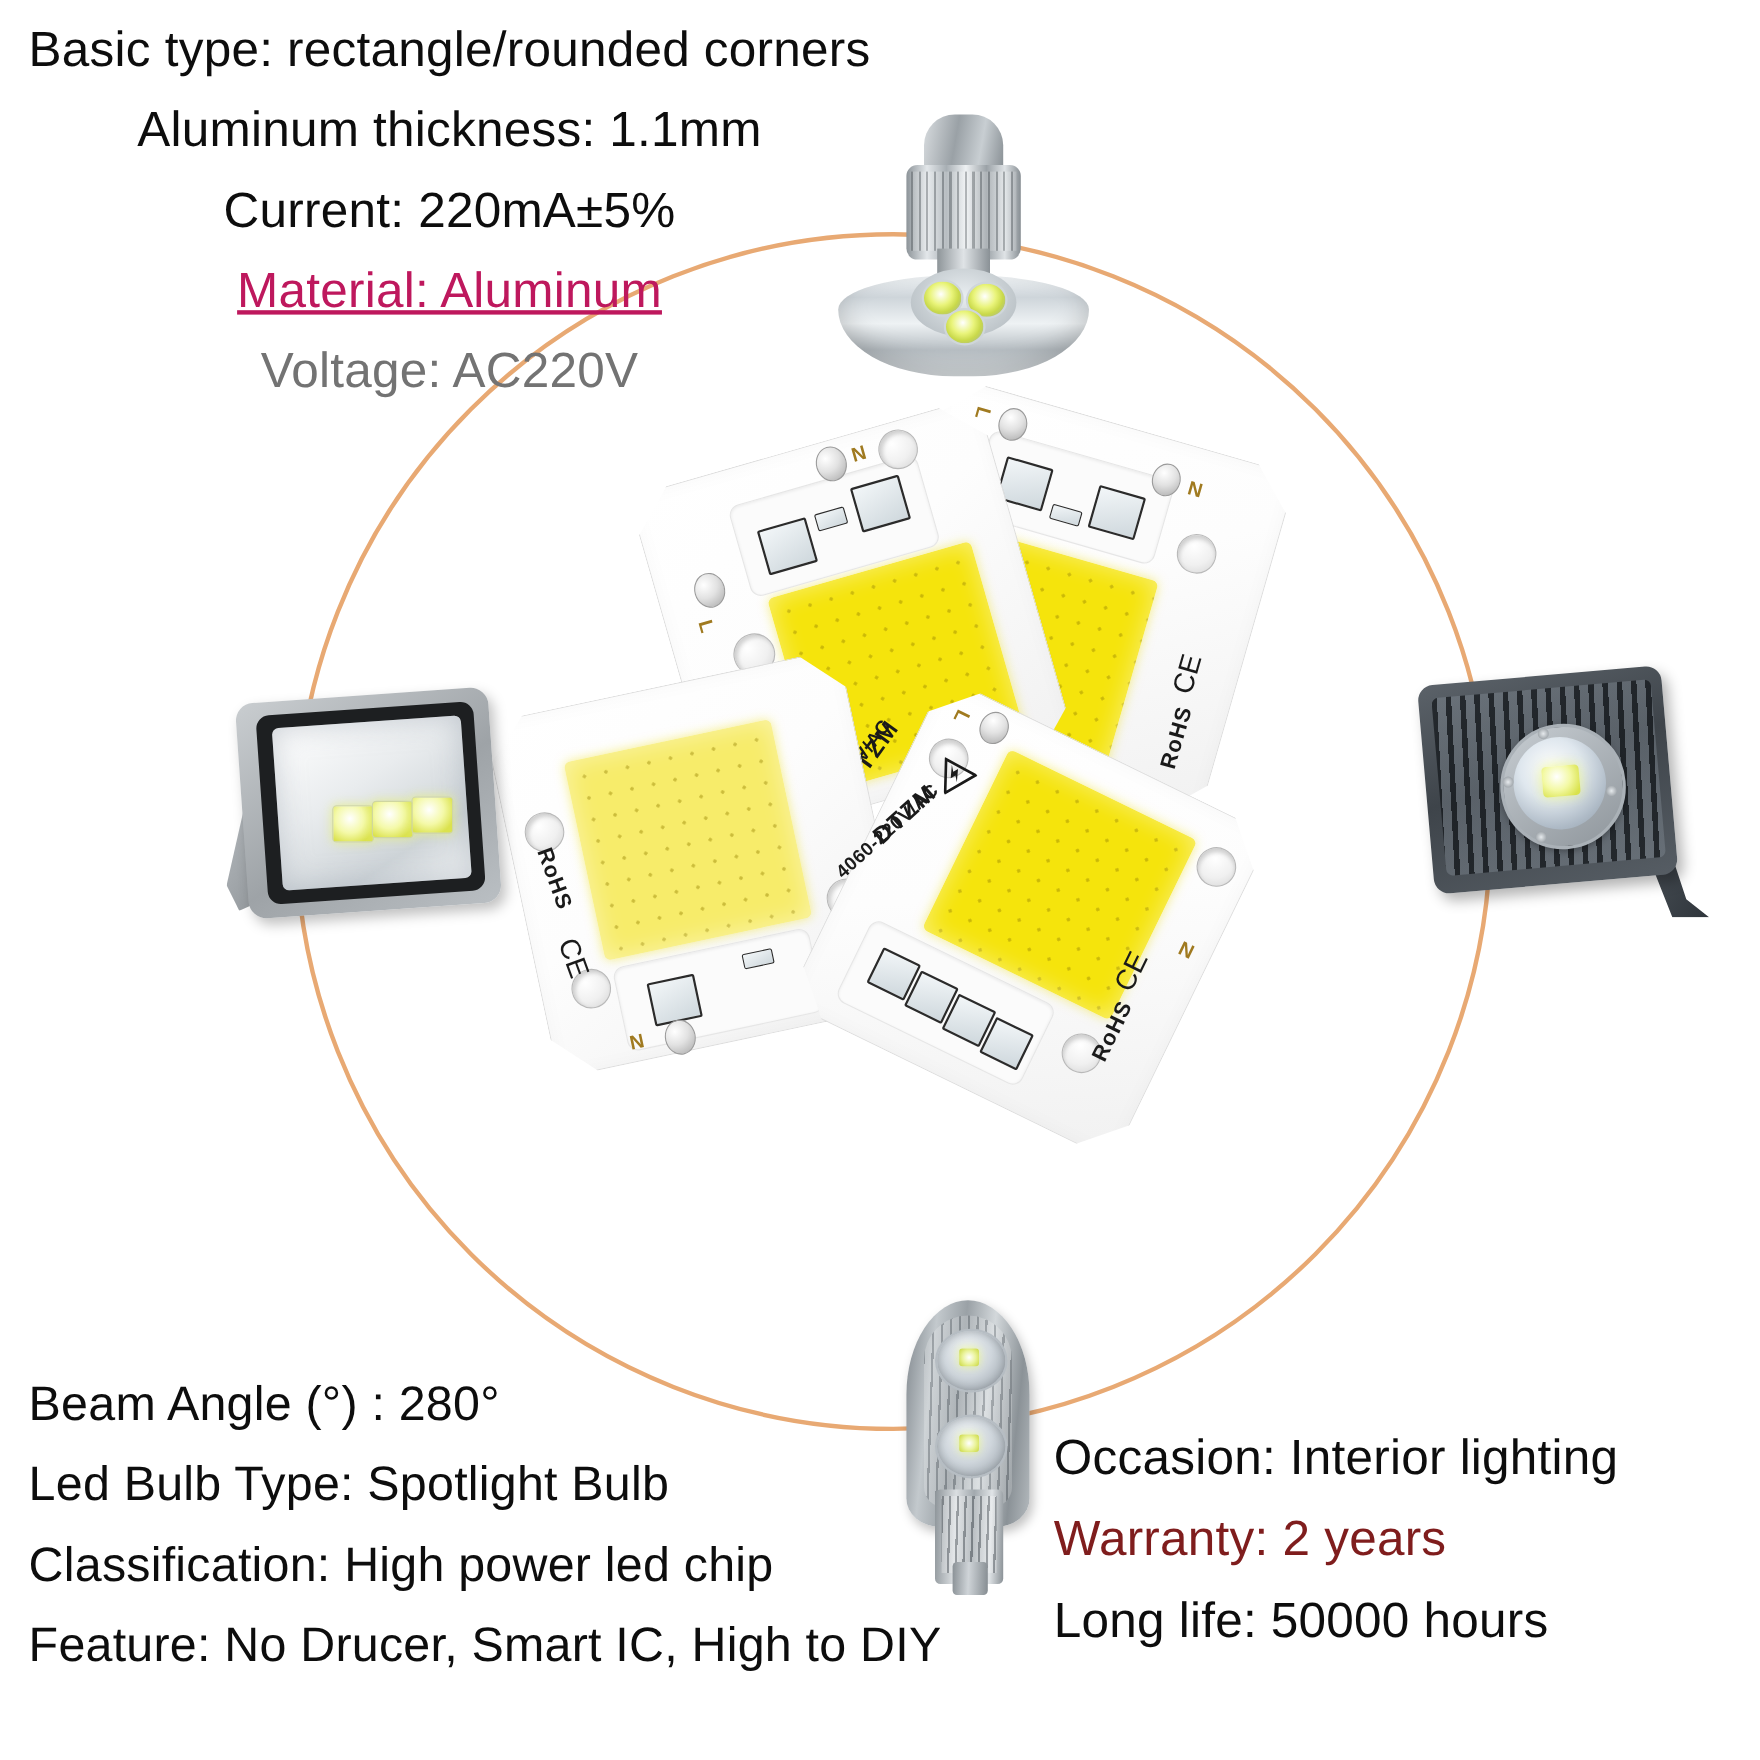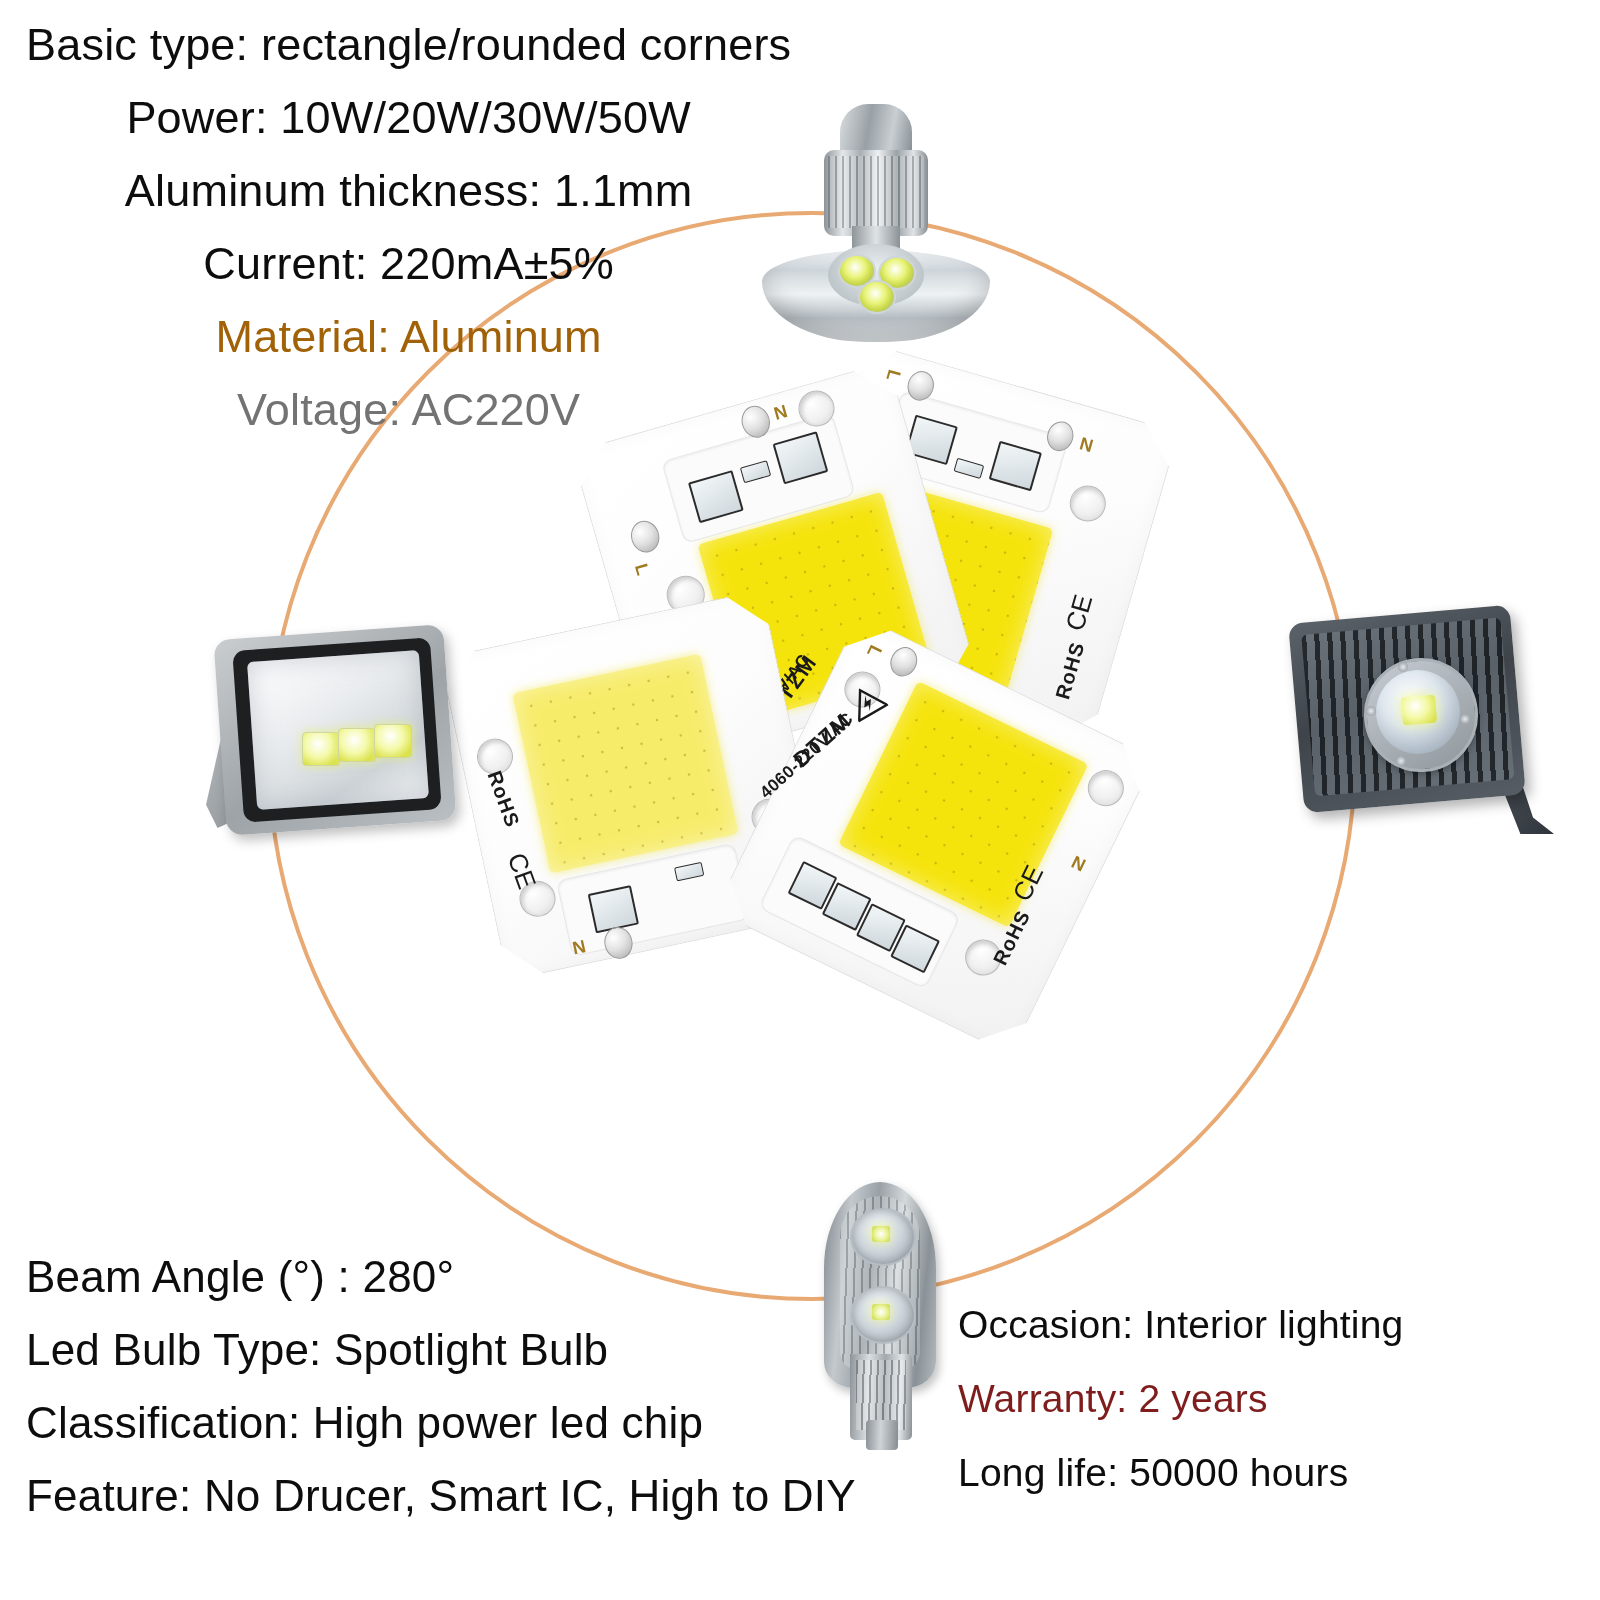--- a/index.html
+++ b/index.html
@@ -13,21 +13,21 @@
   .spec-block{position:absolute;}
   .spec-line{white-space:nowrap;color:#0d0d0d;font-weight:400;letter-spacing:.2px;}
 
   #spec-top{left:26px;top:8px;text-align:center;}
   #spec-top .spec-line{font-size:45px;line-height:73px;}
 
   #spec-bottom-left{left:26px;top:1240px;}
   #spec-bottom-left .spec-line{font-size:44px;line-height:73px;}
 
   #spec-bottom-right{left:958px;top:1288px;}
-  #spec-bottom-right .spec-line{font-size:39px;line-height:74px;}
+  #spec-bottom-right .spec-line{font-size:45px;line-height:74px;}
 
   
   #chip-cluster{position:absolute;left:440px;top:370px;width:800px;height:760px;}
   .chip{position:absolute;width:330px;height:330px;}
   .chip-body{position:absolute;inset:0;background:
       linear-gradient(150deg,#ffffff 0%,#fdfdfd 45%,#f1f1f1 100%);
       border:1px solid #dedede;border-radius:16px;
       box-shadow:6px 8px 14px rgba(0,0,0,.22), inset 0 0 18px rgba(0,0,0,.03);}
   
   .chip-body{clip-path:polygon(11% 0,89% 0,100% 11%,100% 89%,89% 100%,11% 100%,0 89%,0 11%);}
@@ -145,24 +145,23 @@
   .st-arm{position:absolute;left:54px;top:238px;width:32px;height:30px;border-radius:4px;
       background:linear-gradient(92deg,#8a9196,#cfd4d8 45%,#868d92);}
 </style>
 </head>
 <body>
 
 <div class="circle" id="deco-circle" style="left: 267px; top: 211px; width: 1090px; height: 1090px; border: 4px solid rgb(232, 169, 115);"></div>
 
 <div class="spec-block" id="spec-top">
   <div class="spec-line" style="color: rgb(13, 13, 13);">Basic type: rectangle/rounded corners</div>
-  <div class="spec-line" style="color: rgb(13, 13, 13);">Power: 10W/20W/30W/50W</div>
   <div class="spec-line" style="color: rgb(13, 13, 13);">Aluminum thickness: 1.1mm</div>
   <div class="spec-line" style="color: rgb(13, 13, 13);">Current: 220mA±5%</div>
-  <div class="spec-line" style="color: #a16207;">Material: Aluminum</div>
+  <div class="spec-line" style="color: #be185d; text-decoration: underline;">Material: Aluminum</div>
   <div class="spec-line" style="color: #737373;">Voltage: AC220V</div>
 </div>
 
 <div class="spec-block" id="spec-bottom-left">
   <div class="spec-line" style="color: rgb(13, 13, 13);">Beam Angle (°) : 280°</div>
   <div class="spec-line" style="color: rgb(13, 13, 13);">Led Bulb Type: Spotlight Bulb</div>
   <div class="spec-line" style="color: rgb(13, 13, 13);">Classification: High power led chip</div>
   <div class="spec-line" style="color: rgb(13, 13, 13);">Feature: No Drucer, Smart IC, High to DIY</div>
 </div>
 

